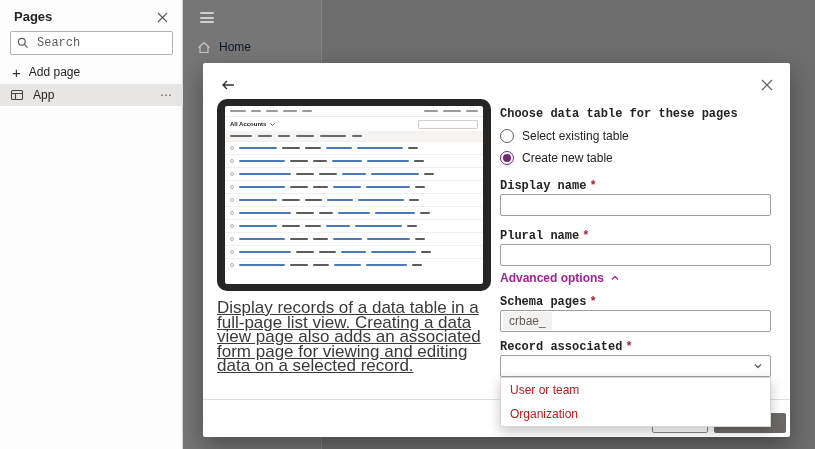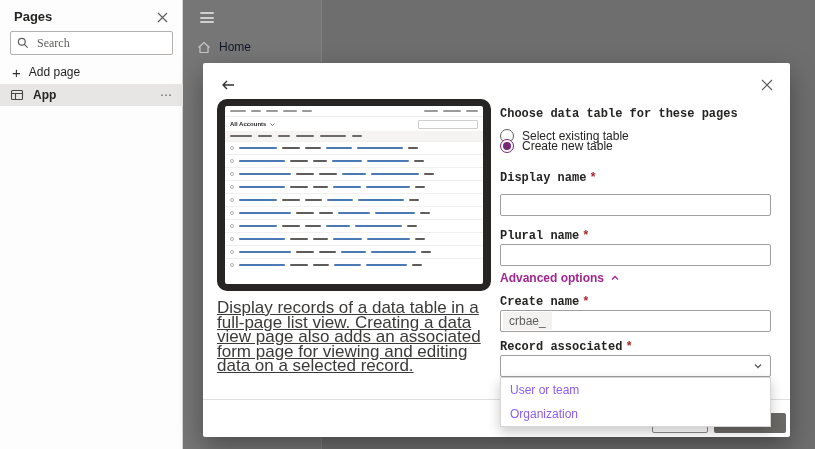--- a/index.html
+++ b/index.html
@@ -3,27 +3,27 @@
 <meta charset="utf-8">
 <style>
   html,body{margin:0;padding:0;background:#fff;font-family:"Liberation Sans",sans-serif;}
   .stage{position:relative;width:815px;height:449px;overflow:hidden;background:#6e6e6e;}
 
   
   .sidebar{position:absolute;left:0;top:0;width:183px;height:449px;background:#fdfdfd;border-right:1px solid #d6d4d2;box-sizing:border-box;}
   .sb-header{position:absolute;left:14px;top:9px;font-size:13px;font-weight:700;color:#252423;}
   .sb-close{position:absolute;right:12px;top:9px;width:16px;height:16px;display:flex;align-items:center;justify-content:center;cursor:pointer;}
   .sb-search{position:absolute;left:10px;top:31px;width:163px;height:24px;border:1px solid #b3b0ad;border-radius:2px;background:#fff;display:flex;align-items:center;box-sizing:border-box;padding:0 6px;gap:6px;}
-  .sb-search input{border:none;outline:none;flex:1;font-size:12px;color:#323130;font-family:Liberation Serif, serif;background:transparent;min-width:0;}
+  .sb-search input{border:none;outline:none;flex:1;font-size:12px;color:#323130;font-family:Liberation Mono, monospace;background:transparent;min-width:0;}
   .sb-search input::placeholder{color:#605e5c;}
   .sb-addpage{position:absolute;left:12px;top:61px;height:22px;display:flex;align-items:center;gap:8px;cursor:pointer;}
   .sb-addpage .plus{font-size:15px;color:#323130;line-height:1;}
   .sb-addpage .txt{font-size:12px;color:#252423;}
   .sb-approw{position:absolute;left:0;top:84px;width:183px;height:22px;background:#e8e6e4;display:flex;align-items:center;padding:0 10px;box-sizing:border-box;gap:9px;cursor:pointer;}
-  .sb-approw .txt{font-size:12px;color:#252423;flex:1;font-weight:bold;}
+  .sb-approw .txt{font-size:12px;color:#252423;flex:1;}
   .sb-approw .dots{font-size:12px;color:#605e5c;letter-spacing:1px;}
 
   
   .dim-nav{position:absolute;left:183px;top:0;width:139px;height:449px;background:#767676;border-right:1px solid #828282;box-sizing:border-box;}
   .hamburger{position:absolute;left:17px;top:12px;width:14px;cursor:default;}
   .hamburger div{height:2px;background:#cfcfcf;margin-bottom:2.5px;border-radius:1px;}
   .home-row{position:absolute;left:14px;top:40px;display:flex;align-items:center;gap:8px;}
   .home-row .txt{font-size:12px;color:#0f172a;}
 
   
@@ -60,21 +60,21 @@
   .radio.sel{border-color:#742774;}
   .radio.sel::after{content:"";position:absolute;left:2px;top:2px;width:8px;height:8px;border-radius:50%;background:#742774;}
   .radio-label{font-size:12px;color:#252423;}
   .tinput{position:absolute;left:297px;width:271px;height:22px;border:1px solid #a19f9d;border-radius:2px;background:#fff;box-sizing:border-box;font-size:12px;color:#323130;padding:0 6px;font-family:"Liberation Sans",sans-serif;outline:none;}
   .adv{position:absolute;left:297px;display:flex;align-items:center;gap:6px;cursor:pointer;}
   .adv .txt{font-size:12px;font-weight:700;color:#a0278f;}
   .schema{position:absolute;left:297px;width:271px;height:22px;border:1px solid #a19f9d;border-radius:2px;background:#fff;box-sizing:border-box;display:flex;align-items:center;}
   .schema .prefix{font-size:12px;color:#605e5c;background:#f3f2f1;padding:2px 6px;margin-left:2px;border-radius:1px;}
   .dropdown{position:absolute;left:297px;width:271px;height:22px;border:1px solid #a19f9d;border-radius:2px;background:#fff;box-sizing:border-box;display:flex;align-items:center;justify-content:flex-end;padding:0 7px;cursor:pointer;}
   .listbox{position:absolute;left:297px;top:314px;width:271px;background:#fff;border:1px solid #d8d6d4;box-sizing:border-box;box-shadow:0 5px 12px rgba(0,0,0,0.22);z-index:6;}
-  .opt{height:24px;display:flex;align-items:center;padding:0 9px;font-size:12px;color:#8b5cf6;cursor:pointer;}
+  .opt{height:24px;display:flex;align-items:center;padding:0 9px;font-size:12px;color:#b91c1c;cursor:pointer;}
 
   .m-footer-line{position:absolute;left:0;right:0;top:336px;border-top:1px solid #e1dfdd;}
   .btn-secondary{position:absolute;left:449px;top:350px;width:56px;height:20px;border:1px solid #8a8886;border-radius:2px;background:#fff;z-index:2;cursor:pointer;}
   .btn-primary{position:absolute;left:511px;top:350px;width:72px;height:20px;border:none;border-radius:2px;background:#6b6966;z-index:2;cursor:pointer;}
 
   svg{display:block;}
 </style>
 </head>
 <body>
 
@@ -262,46 +262,46 @@
     </div>
 
     <div class="m-desc">Display records of a data table in a full-page list view. Creating a data view page also adds an associated form page for viewing and editing data on a selected record.</div>
 
     <div class="lbl" style="left:297px;top:44px;">Choose data table for these pages</div>
 
     <div class="radio-row" style="top:66px;">
       <span class="radio"></span>
       <span class="radio-label">Select existing table</span>
     </div>
-    <div class="radio-row" style="top:76px;text-align:center;">
+    <div class="radio-row" style="top:88px;text-align:center;">
       <span class="radio sel"></span>
       <span class="radio-label">Create new table</span>
     </div>
 
-    <div class="lbl" style="left:297px;top:108px;">
+    <div class="lbl" style="left:297px;top:116px;">
       <span>Display name</span><span class="req">*</span>
     </div>
     <input class="tinput" style="top: 131px;" value="">
 
     <div class="lbl" style="left:297px;top:166px;">
       <span>Plural name</span><span class="req">*</span>
     </div>
     <input class="tinput" style="top: 181px;" value="">
 
     <div class="adv" style="top:208px;">
       <span class="txt">Advanced options</span>
       <span>
         <svg width="10" height="10" viewBox="0 0 10 10">
             <path d="M2 6.5 L5 3.5 L8 6.5" fill="none" stroke="#a0278f" stroke-width="1.3"></path>
           </svg>
       </span>
     </div>
 
     <div class="lbl" style="left:297px;top:232px;">
-      <span>Create name</span><span class="req">*</span>
+      <span>Schema pages</span><span class="req">*</span>
     </div>
     <div class="schema" style="top:247px;">
       <span class="prefix">crbae_</span>
     </div>
 
     <div class="lbl" style="left:297px;top:277px;">
       <span>Record associated</span><span class="req">*</span>
     </div>
     <div class="dropdown" style="top:292px;">
       <span>

